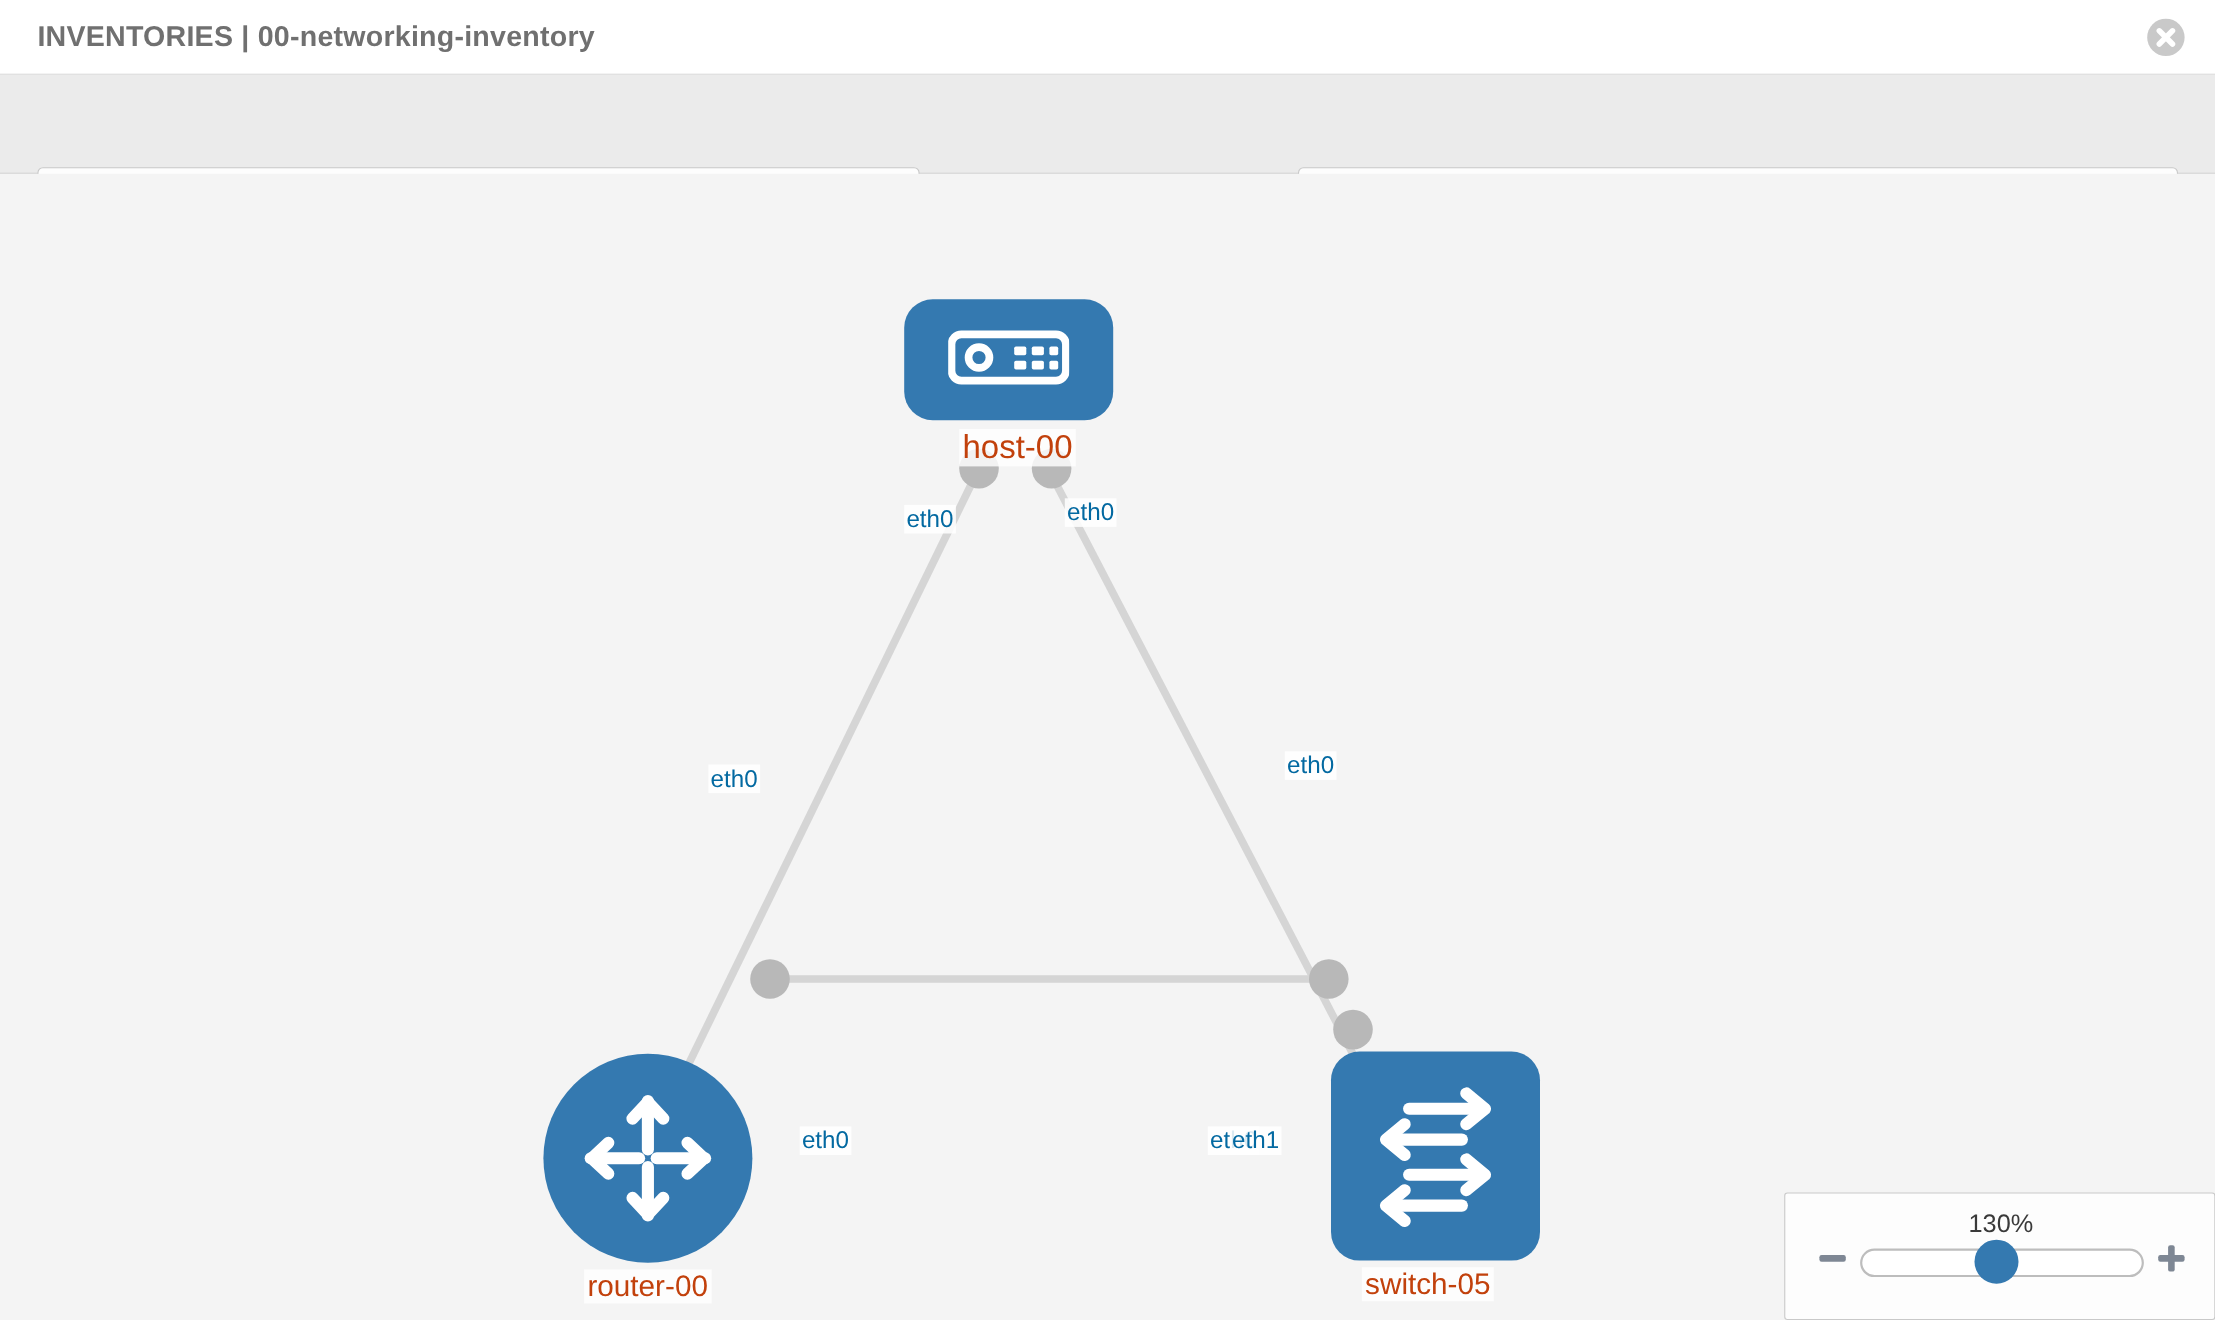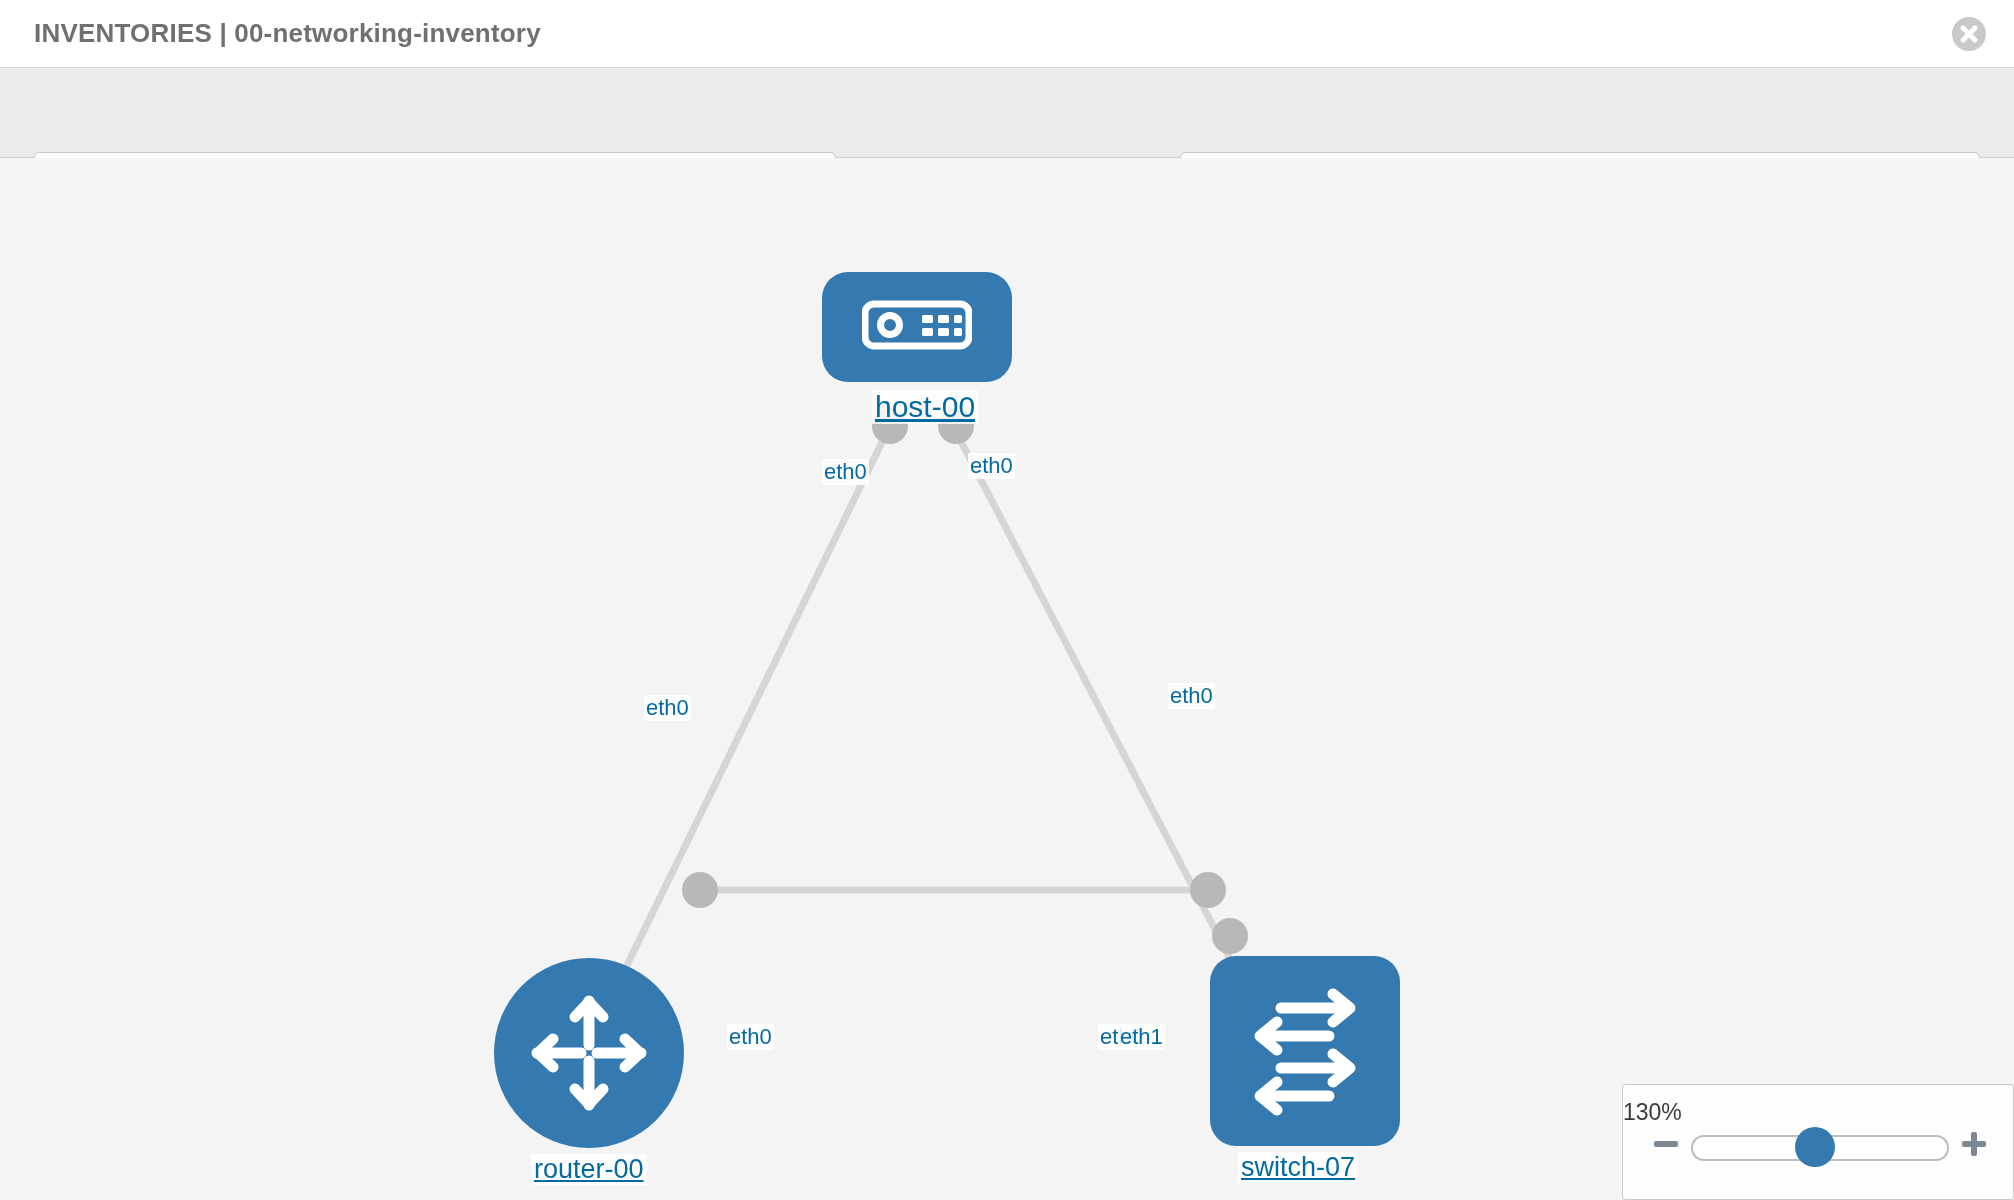--- a/index.html
+++ b/index.html
@@ -146,25 +146,24 @@
   }
   .node-shape {
     position: absolute;
     background: #3479b0;
   }
   .node-shape.rounded { border-radius: 26px; }
   .node-shape.circle  { border-radius: 50%; }
   .node-label {
     position: absolute;
     font-size: 27px;
-    color: #0369a1;
+    color: #c2410c;
     background: rgba(255,255,255,0.82);
     white-space: nowrap;
     padding: 0 3px;
-    text-decoration: underline;
   }
 
   
   .socket {
     position: absolute;
     width: 36px;
     height: 36px;
     border-radius: 50%;
     background: #b8b8b8;
     cursor: pointer;
@@ -190,21 +189,21 @@
     background: #fdfdfd;
     border: 1px solid #c9c9c9;
     border-radius: 3px;
     box-sizing: border-box;
   }
   .zoom-level {
     position: absolute;
     top: 14px;
     left: 0;
     width: 392px;
-    text-align: left;
+    text-align: center;
     font-size: 23px;
     color: #3a3a3a;
   }
   .zoom-minus, .zoom-plus {
     position: absolute;
     top: 44px;
     width: 30px;
     height: 30px;
     cursor: pointer;
   }
@@ -331,21 +330,21 @@
           <path d="M38 20 L106 20"></path>
             <path d="M90 6 L107 20 L90 34"></path>
           <path d="M86 48 L18 48"></path>
             <path d="M34 34 L17 48 L34 62"></path>
           <path d="M38 80 L106 80"></path>
             <path d="M90 66 L107 80 L90 94"></path>
           <path d="M86 108 L18 108"></path>
             <path d="M34 94 L17 108 L34 122"></path>
         </g>
       </svg>
-      <div class="node-label" style="left:28px; top:196px;">switch-07</div>
+      <div class="node-label" style="left:28px; top:196px;">switch-05</div>
     </div>
 
     <div class="edge-label" style="left:822px; top:301px;">eth0</div>
     <div class="edge-label" style="left:968px; top:295px;">eth0</div>
     <div class="edge-label" style="left:644px; top:537px;">eth0</div>
     <div class="edge-label" style="left:1168px; top:525px;">eth0</div>
     <div class="edge-label" style="left:727px; top:866px;">eth0</div>
     <div class="edge-label" style="left:1098px; top:866px;">eth0</div>
     <div class="edge-label" style="left:1118px; top:866px;">eth1</div>
 

